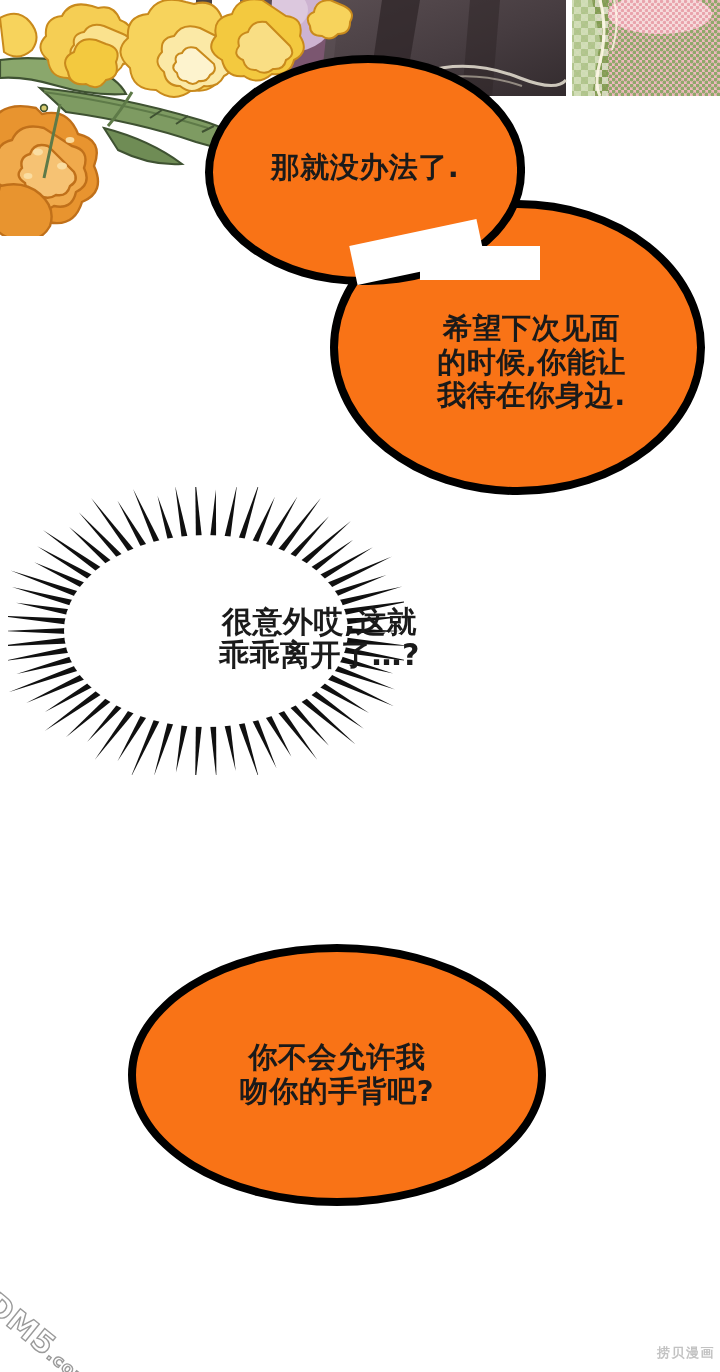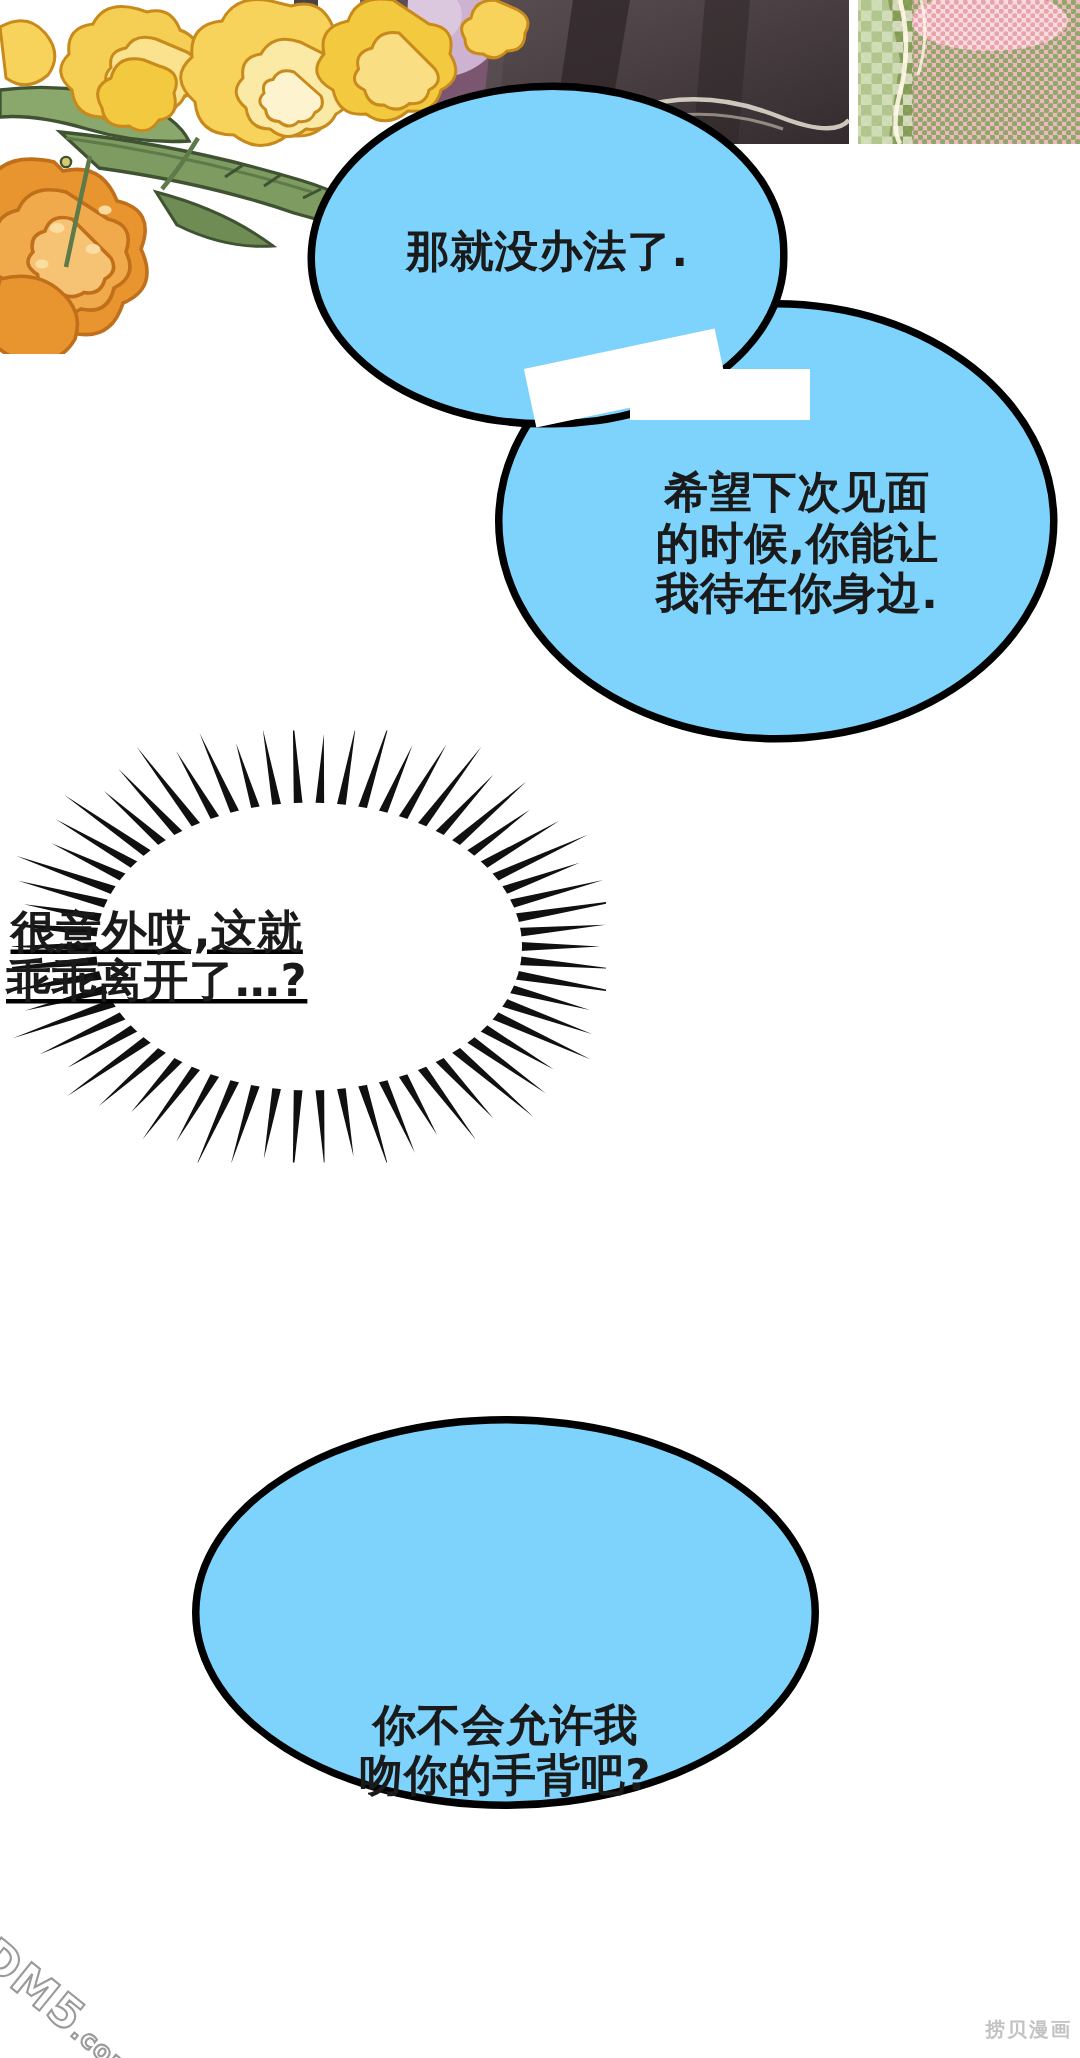--- a/index.html
+++ b/index.html
@@ -14,22 +14,22 @@
   
   .art-panel{
     position:absolute;left:0;top:0;width:720px;height:236px;overflow:hidden;
     background:#ffffff;
   }
   .art-svg{position:absolute;left:0;top:0;}
 
   
   .bubble{
     position:absolute;
-    background:#7dd3fc;
-    border:5px solid #000000;
+    background:#f97316;
+    border:8px solid #000000;
     border-radius:50%;
     box-sizing:border-box;
     display:flex;align-items:center;justify-content:center;
     z-index:5;
   }
   .bubble-text{
     color:#1a1a1a;
     text-align:center;
     font-weight:700;
     line-height:1.16;
@@ -60,30 +60,29 @@
   }
   #patch-a{left:352px;top:232px;width:130px;height:40px;
            transform:rotate(-12deg);}
   #patch-b{left:420px;top:246px;width:120px;height:34px;}
 
   
   #bubble-spiky-wrap{
     position:absolute;left:8px;top:487px;width:396px;height:288px;z-index:5;
   }
   #bubble-spiky-text{
-    position:absolute;left:4px;top:0;width:396px;height:288px;
-    display:flex;align-items:center;justify-content:flex-start;
+    position:absolute;left:16px;top:0;width:396px;height:288px;
+    display:flex;align-items:center;justify-content:flex-end;
     pointer-events:none;
-    text-decoration:underline;
   }
   #bubble-spiky-text .bubble-text{font-size:30px;line-height:1.1;margin-top:14px;margin-left:-8px;}
 
   
   #bubble-4{
-    left:128px;top:944px;width:418px;height:262px;align-items:flex-end;
+    left:128px;top:944px;width:418px;height:262px;
   }
   #bubble-4 .bubble-text{font-size:29px;}
 
   
   .wm-left{
     position:absolute;left:2px;top:1286px;
     font-size:30px;font-weight:700;letter-spacing:1px;
     color:transparent;
     -webkit-text-stroke:1.4px rgba(125,125,125,0.78);
     transform:rotate(39deg);transform-origin:left top;

